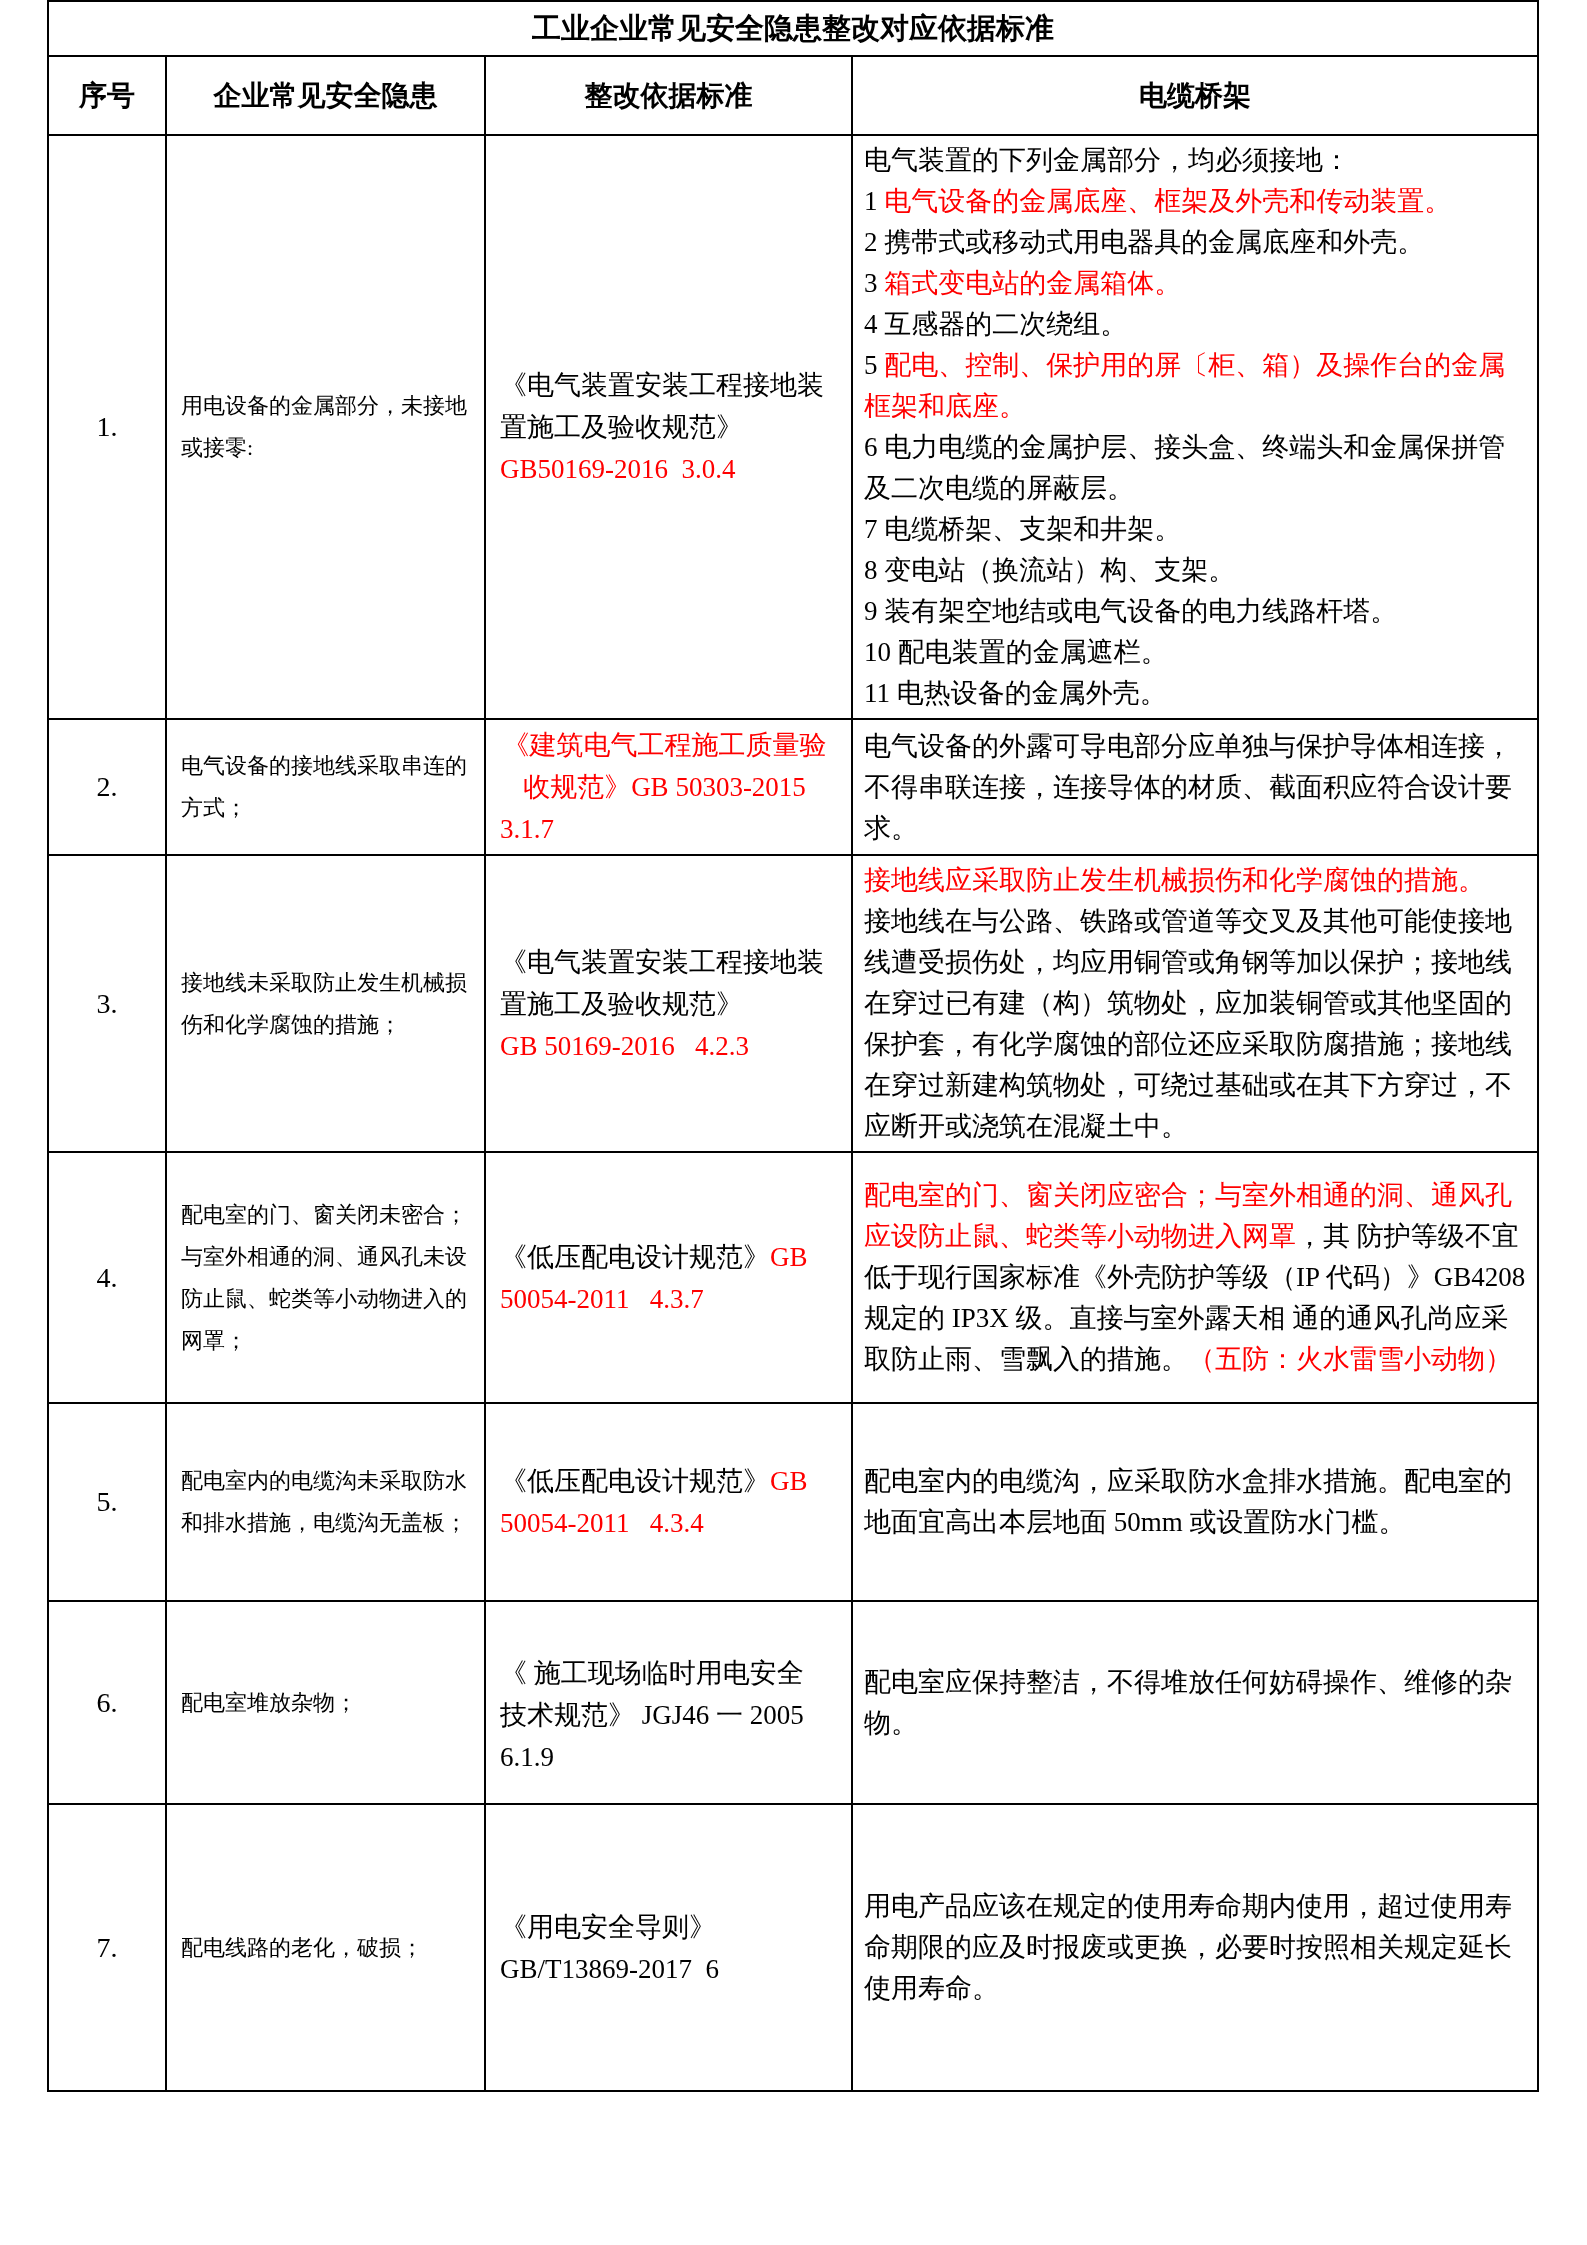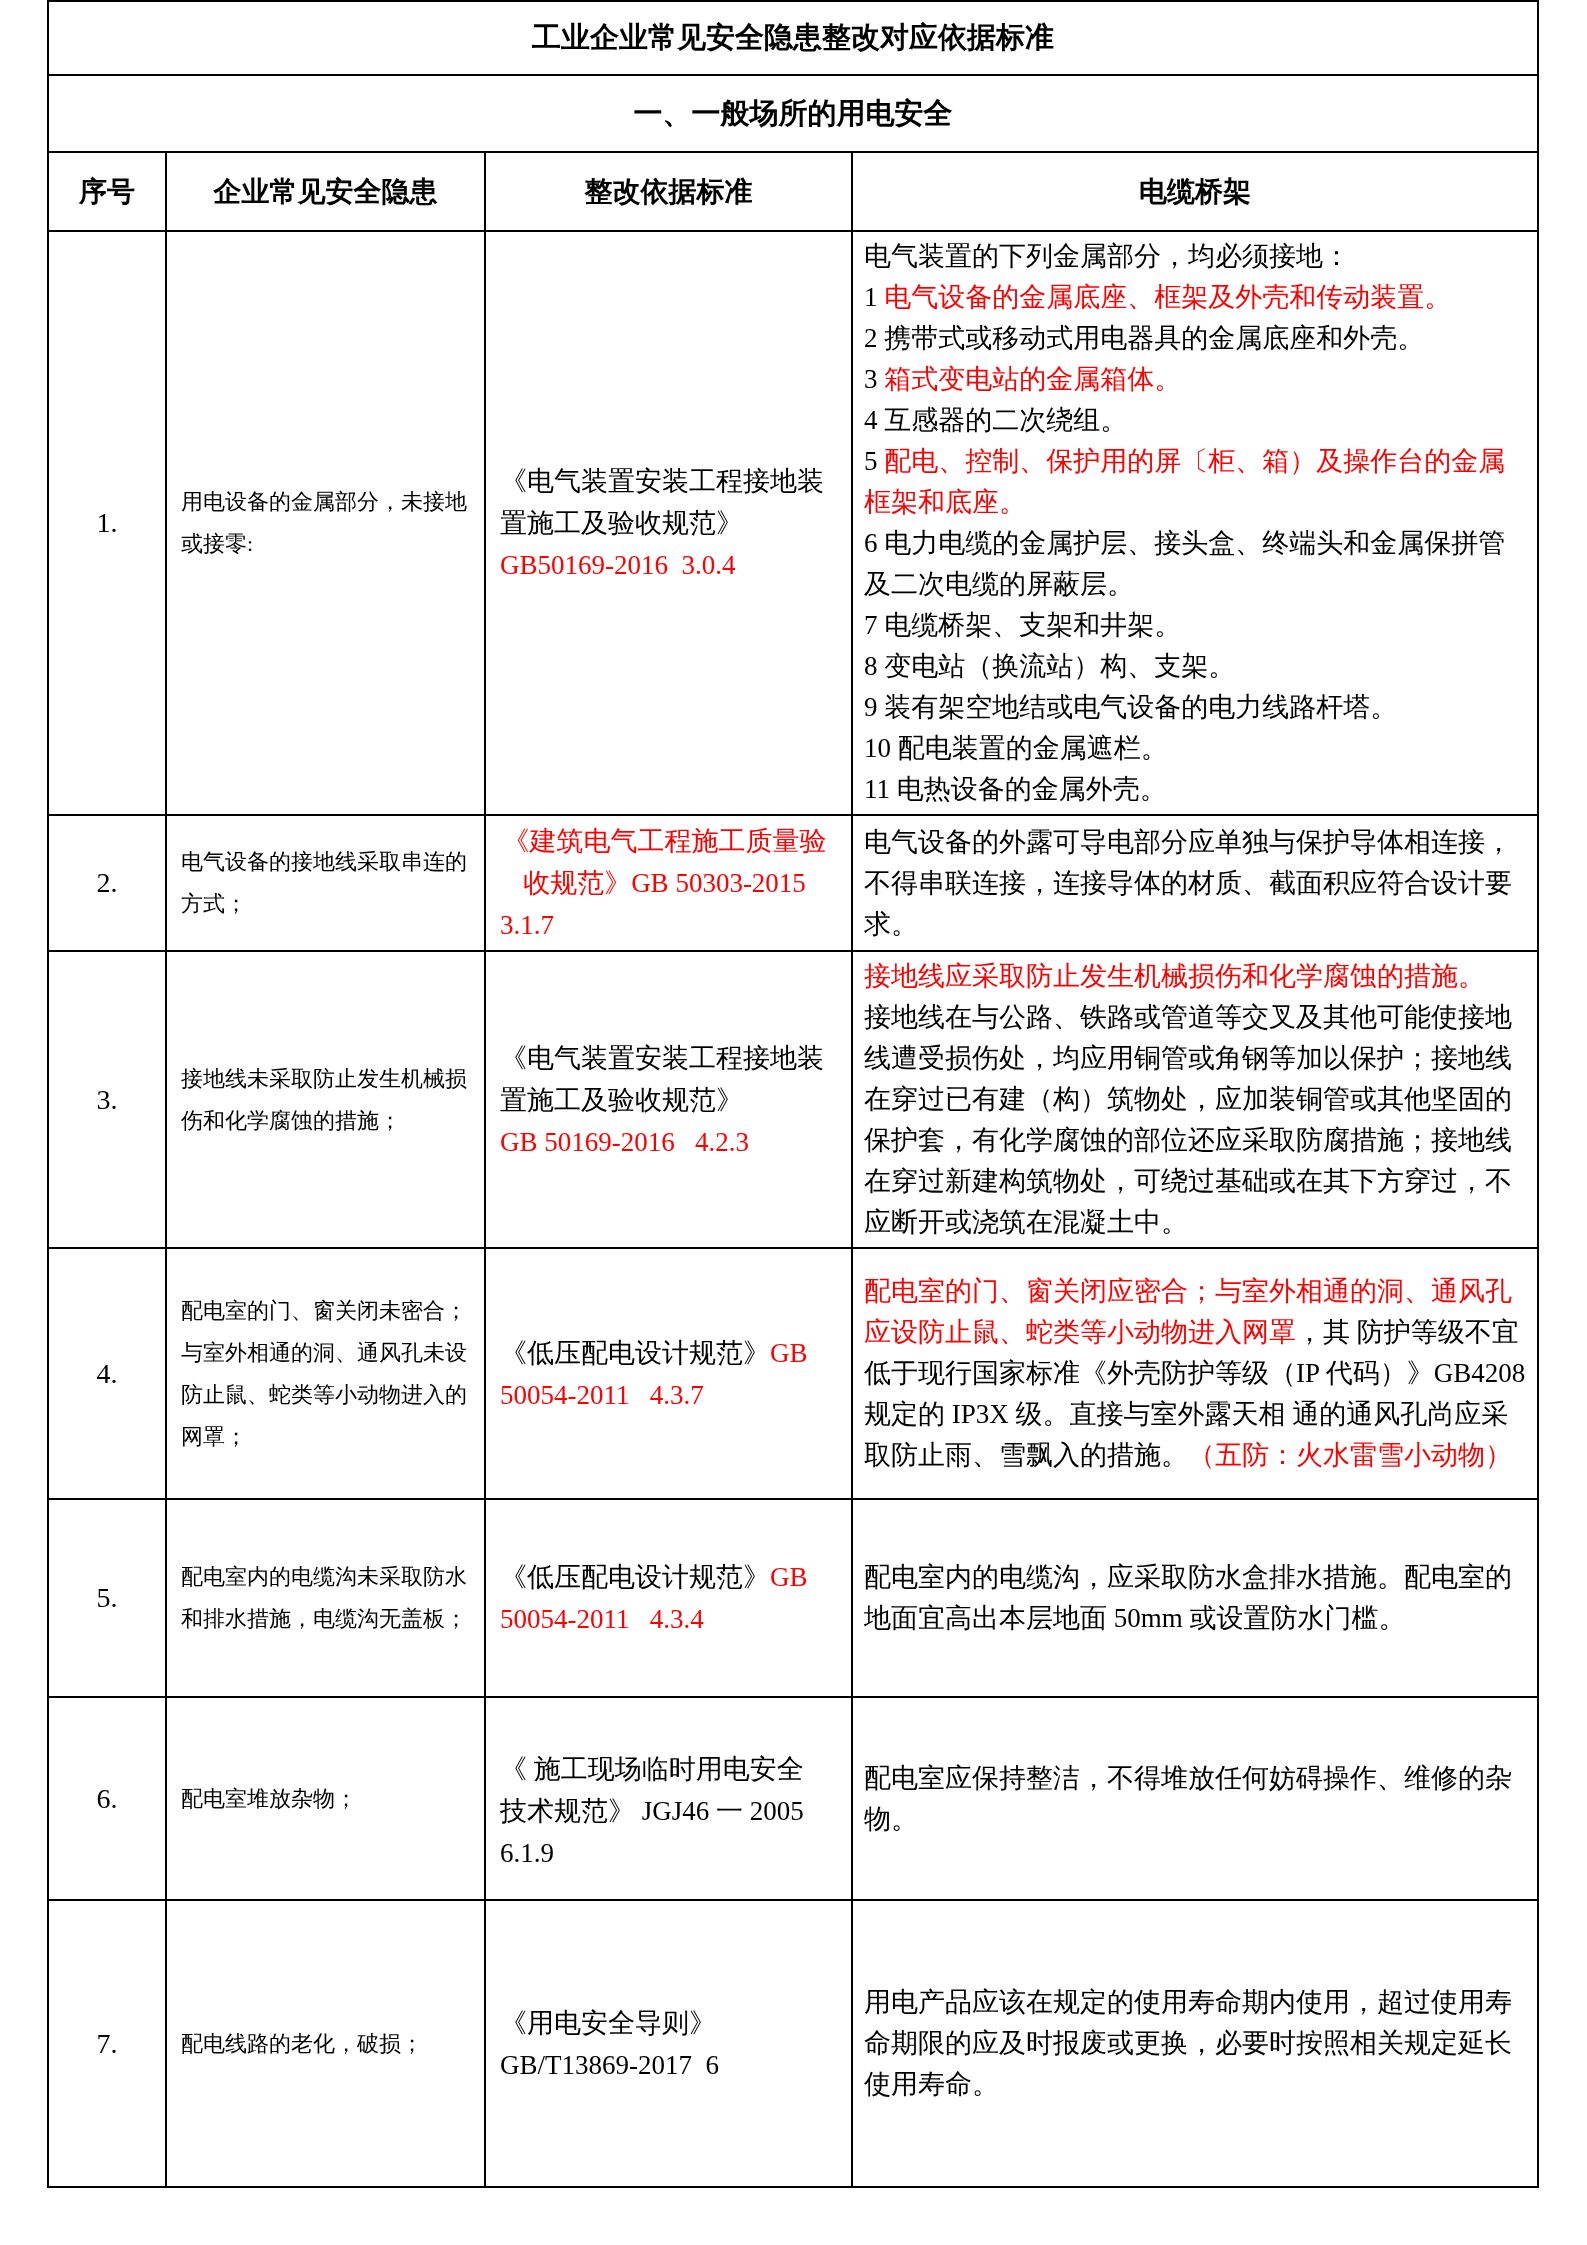--- a/index.html
+++ b/index.html
@@ -25,21 +25,21 @@
     border: 2px solid #000000;
     vertical-align: middle;
     overflow: hidden;
   }
   col.c1 { width: 118px; }
   col.c2 { width: 319px; }
   col.c3 { width: 367px; }
   col.c4 { width: 686px; }
 
   .title-cell {
-    height: 74px;
+    height: 55px;
     text-align: center;
     font-weight: bold;
     font-size: 29px;
   }
   .section-cell {
     height: 77px;
     text-align: center;
     font-weight: bold;
     font-size: 29px;
   }
@@ -87,23 +87,20 @@
 <table class="doc-table">
   <colgroup>
     <col class="c1">
       <col class="c2">
       <col class="c3">
       <col class="c4">
   </colgroup>
   <tbody id="rows-body">
     <tr class="title-row">
       <td colspan="4" class="title-cell">工业企业常见安全隐患整改对应依据标准</td>
-    </tr>
-    <tr class="section-row">
-      <td colspan="4" class="section-cell">一、一般场所的用电安全</td>
     </tr>
     <tr class="header-row">
       <td class="header-cell">序号</td>
       <td class="header-cell">企业常见安全隐患</td>
       <td class="header-cell">整改依据标准</td>
       <td class="header-cell">电缆桥架</td>
     </tr>
   <tr class="row-1">
         <td class="no-cell">1.</td>
         <td class="hazard-cell">用电设备的金属部分，未接地或接零:</td>

